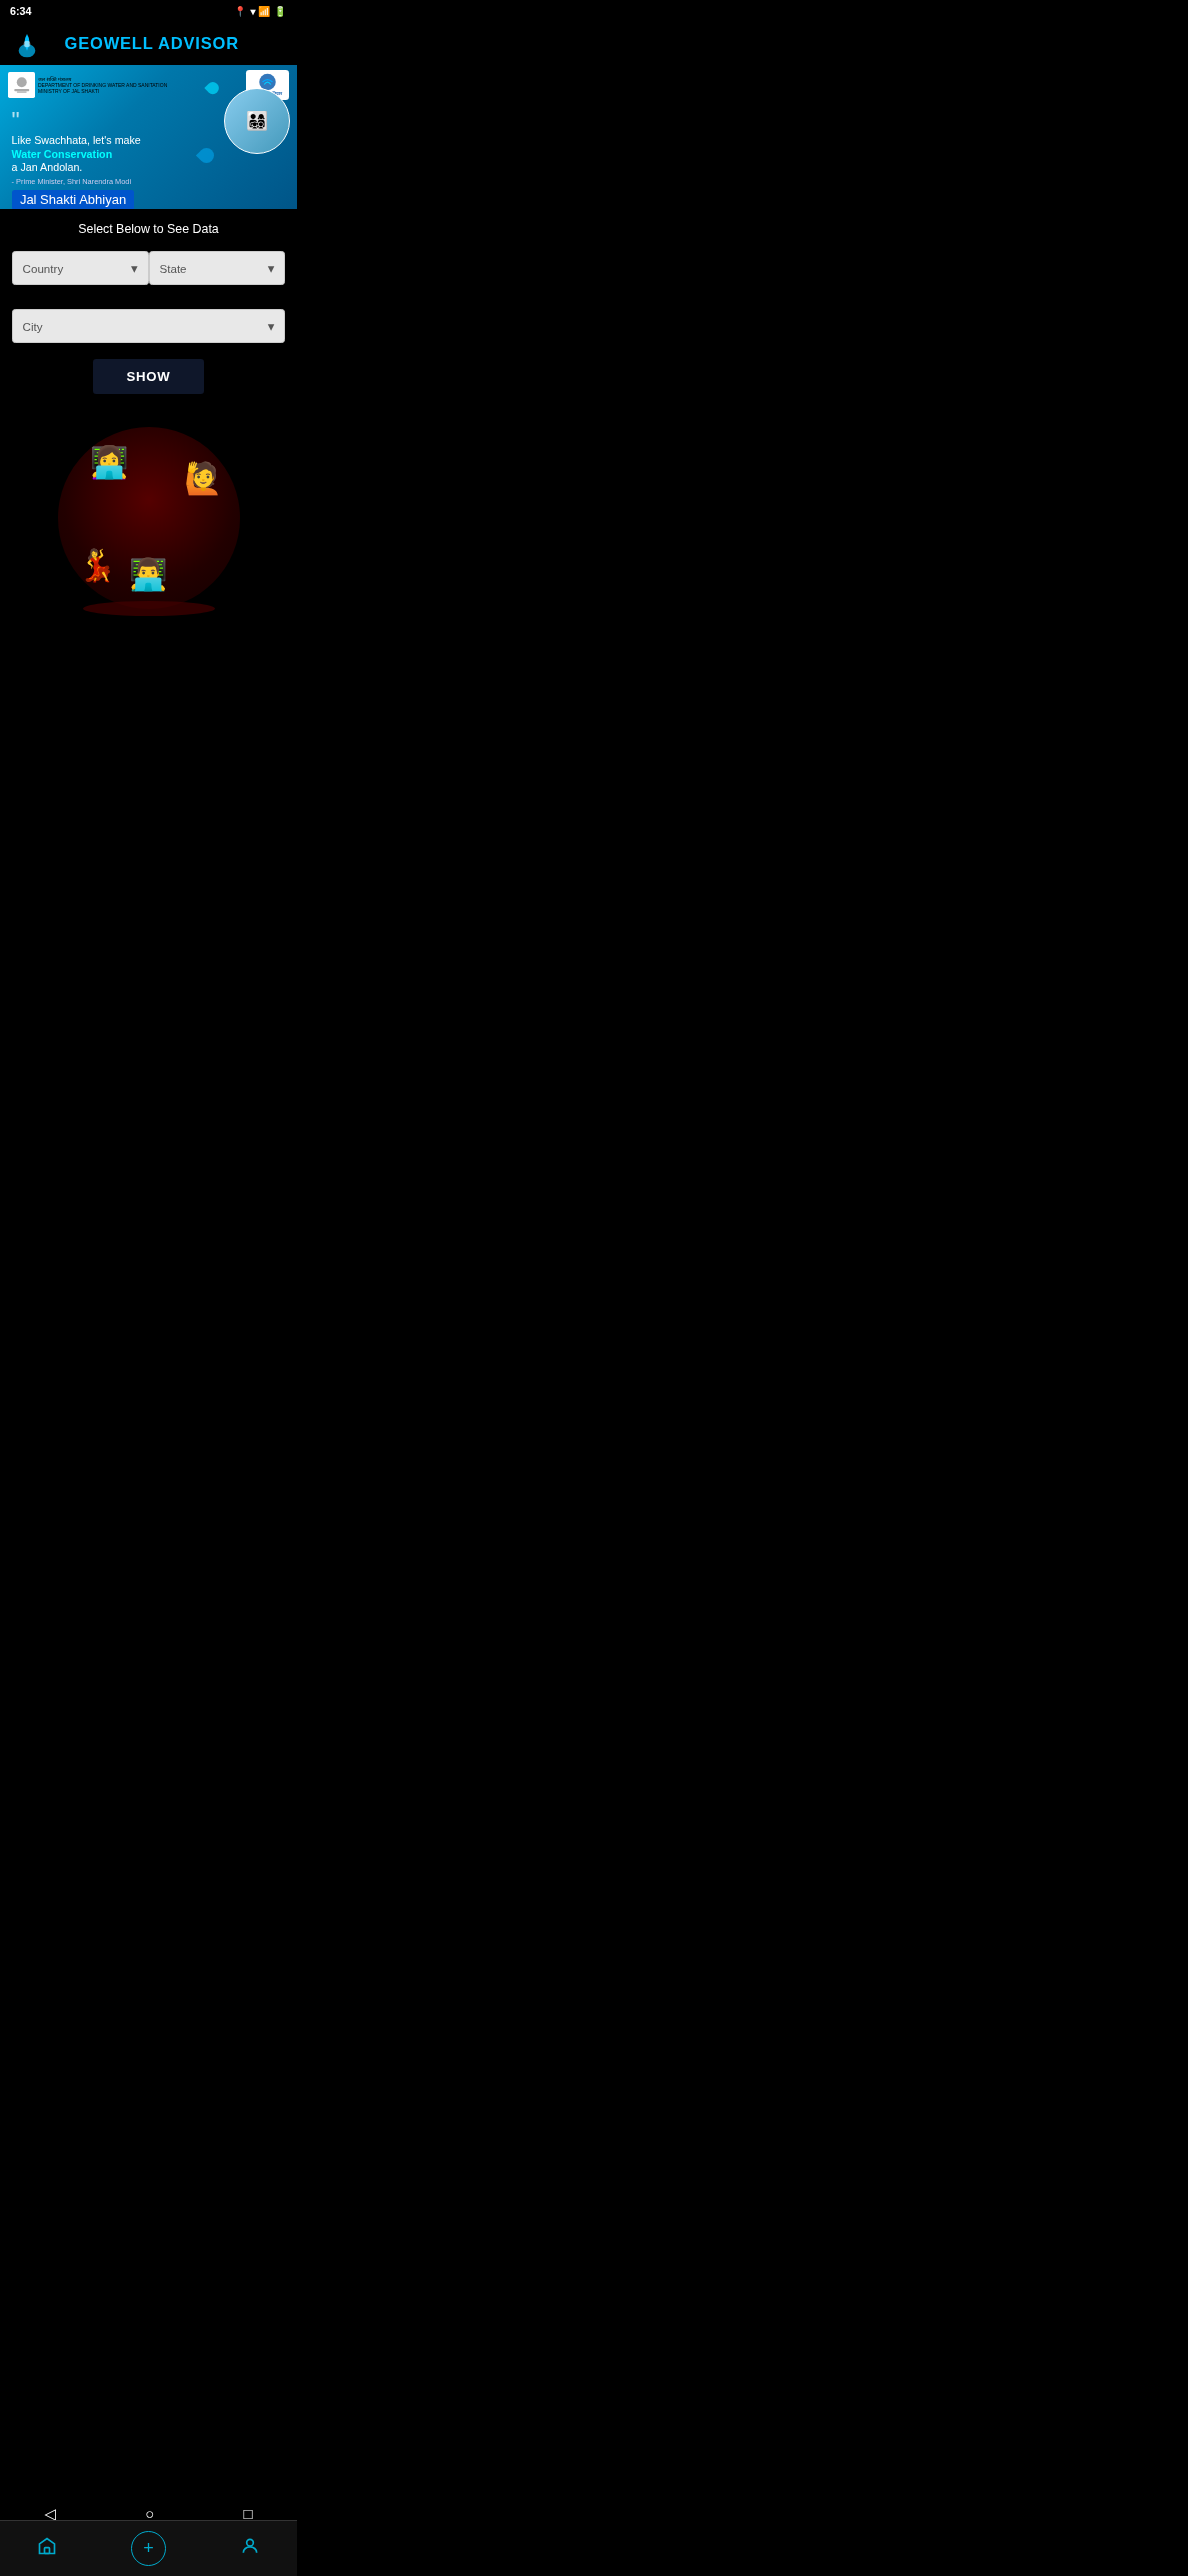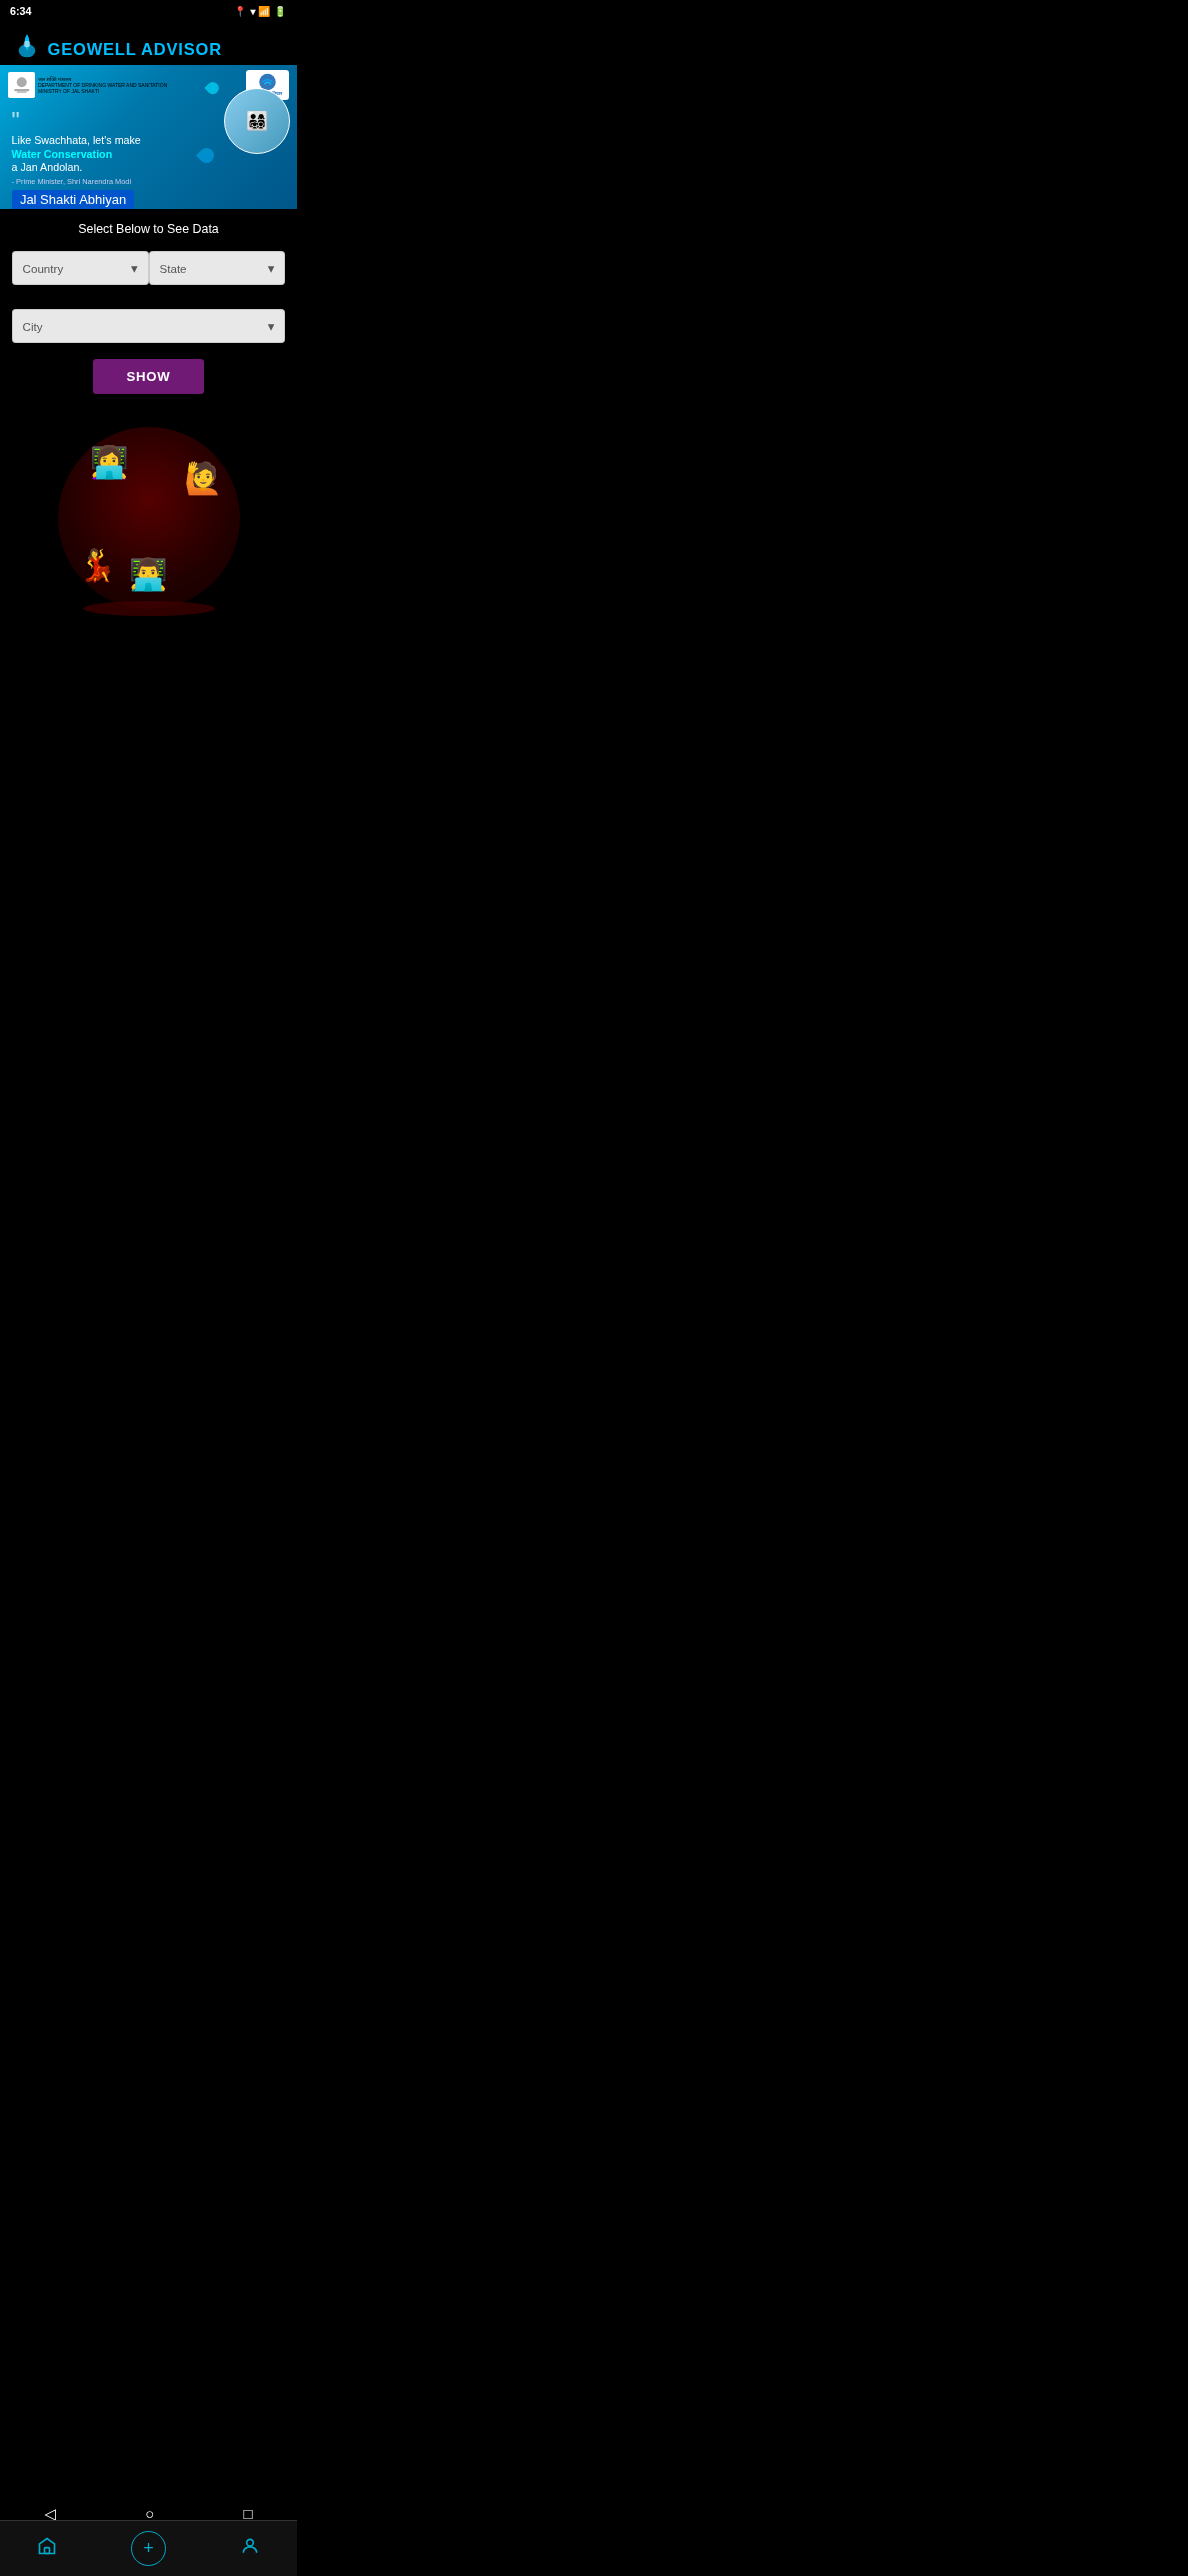--- a/index.html
+++ b/index.html
@@ -27,24 +27,24 @@
     .status-icons {
       display: flex;
       align-items: center;
       gap: 3.3px;
       font-size: 10px;
     }
 
     
     .app-header {
       display: flex;
-      align-items: flex-end;
+      align-items: center;
       padding: 6.6px 11.6px;
       background: #000;
-      gap: 6px;
+      gap: 23px;
     }
     .app-logo {
       width: 30px;
       height: 30px;
     }
     .app-title {
       color: #00BFFF;
       font-size: 16.5px;
       font-weight: bold;
       letter-spacing: 0.8px;
@@ -210,21 +210,21 @@
       cursor: pointer;
     }
 
     
     .show-btn-container {
       display: flex;
       justify-content: center;
       margin: 16.5px 0;
     }
     .show-btn {
-      background: #701a75;
+      background: #0f172a;
       color: #fff;
       border: none;
       padding: 10px 33px;
       font-size: 13.2px;
       font-weight: bold;
       border-radius: 3.3px;
       cursor: pointer;
       letter-spacing: 0.8px;
     }
 

